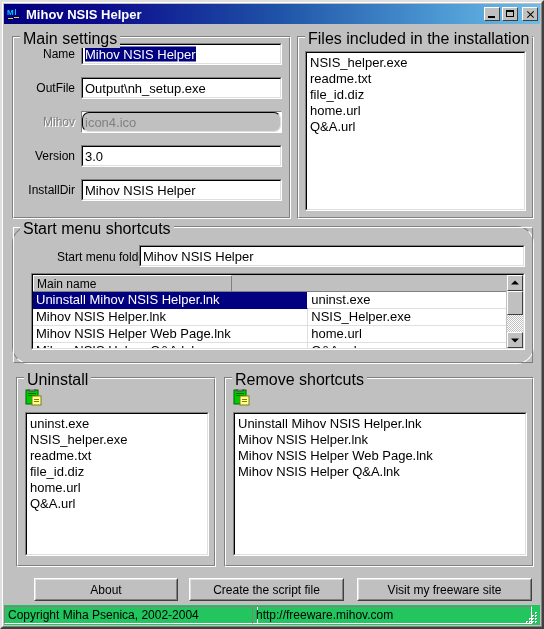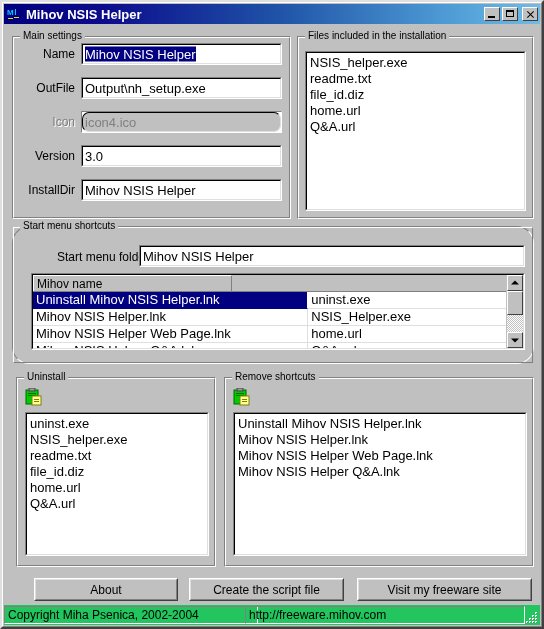--- a/index.html
+++ b/index.html
@@ -119,21 +119,21 @@
     border-right-color: #808080;
     border-bottom-color: #808080;
     box-sizing: border-box;
     pointer-events: none;
   }
   .group-title {
     position: absolute;
     top: -7px; left: 7px;
     background: #c0c0c0;
     padding: 0 3px;
-    font-size: 10px;
+    font-size: 16px;
     color: #000;
     white-space: nowrap;
     z-index: 2;
   }
 
   
   .lbl {
     position: absolute;
     font-size: 12px;
     color: #000;
@@ -403,21 +403,21 @@
       </div>
     </div>
 
     <div class="lbl" style="left:0px; top:44px; width:62px;">OutFile</div>
     <div class="field" style="left:68px; top:40px; width:201px; height:22px;">
       <div class="field-inner">
         <span class="field-text">Output\nh_setup.exe</span>
       </div>
     </div>
 
-    <div class="lbl disabled" style="left:0px; top:78px; width:62px;">Icon</div>
+    <div class="lbl disabled" style="left:0px; top:78px; width:62px;">Mihov</div>
     <div class="field disabled" style="left:68px; top:74px; width:201px; height:22px;">
       <div class="field-inner">
         <span class="field-text disabled">icon4.ico</span>
       </div>
     </div>
 
     <div class="lbl" style="left:0px; top:112px; width:62px;">Version</div>
     <div class="field" style="left:68px; top:108px; width:201px; height:22px;">
       <div class="field-inner">
         <span class="field-text">3.0</span>
@@ -456,21 +456,21 @@
     <div class="field" style="left:126px; top:18px; width:386px; height:22px;">
       <div class="field-inner">
         <span class="field-text">Mihov NSIS Helper</span>
       </div>
     </div>
 
     <div class="listview" style="left:18px; top:46px; width:494px; height:77px;">
       <div class="listview-inner">
         <div class="lv-main">
           <div class="lv-header">
-            <div class="lv-col-head" style="width:199px;">Mihov name</div>
+            <div class="lv-col-head" style="width:199px;">Main name</div>
           </div>
           <div class="lv-row selected">
             <div class="lv-cell c0" style="width:277px;">Uninstall Mihov NSIS Helper.lnk</div>
             <div class="lv-cell c1" style="width:199px;">uninst.exe</div>
           </div>
           <div class="lv-row">
             <div class="lv-cell c0" style="width:277px;">Mihov NSIS Helper.lnk</div>
             <div class="lv-cell c1" style="width:199px;">NSIS_Helper.exe</div>
           </div>
           <div class="lv-row">
@@ -566,21 +566,21 @@
     </span>
   </button>
   <button class="btn" style="left:355px; top:576px; width:175px; height:23px;">
     <span class="btn-inner">
       <span>Visit my freeware site</span>
     </span>
   </button>
 
   <div class="statusbar">
     <div class="status-panel" style="left:0px; width:254px;">Copyright Miha Psenica, 2002-2004</div>
-    <div class="status-panel" style="left:241px; width:280px;">http://freeware.mihov.com</div>
+    <div class="status-panel" style="left:248px; width:280px;">http://freeware.mihov.com</div>
     <div class="grip">
       <svg width="14" height="14" viewBox="0 0 14 14">
         <g fill="#ffffff">
           <rect x="10" y="2" width="2" height="2"></rect>
           <rect x="7" y="5" width="2" height="2"></rect>
             <rect x="10" y="5" width="2" height="2"></rect>
           <rect x="4" y="8" width="2" height="2"></rect>
             <rect x="7" y="8" width="2" height="2"></rect>
             <rect x="10" y="8" width="2" height="2"></rect>
           <rect x="1" y="11" width="2" height="2"></rect>

